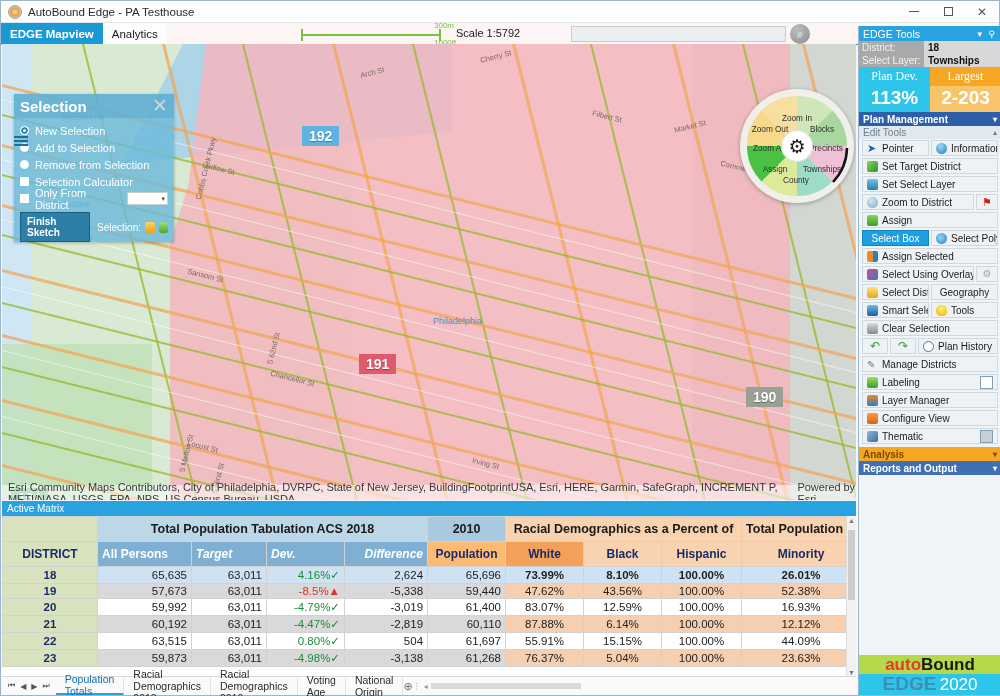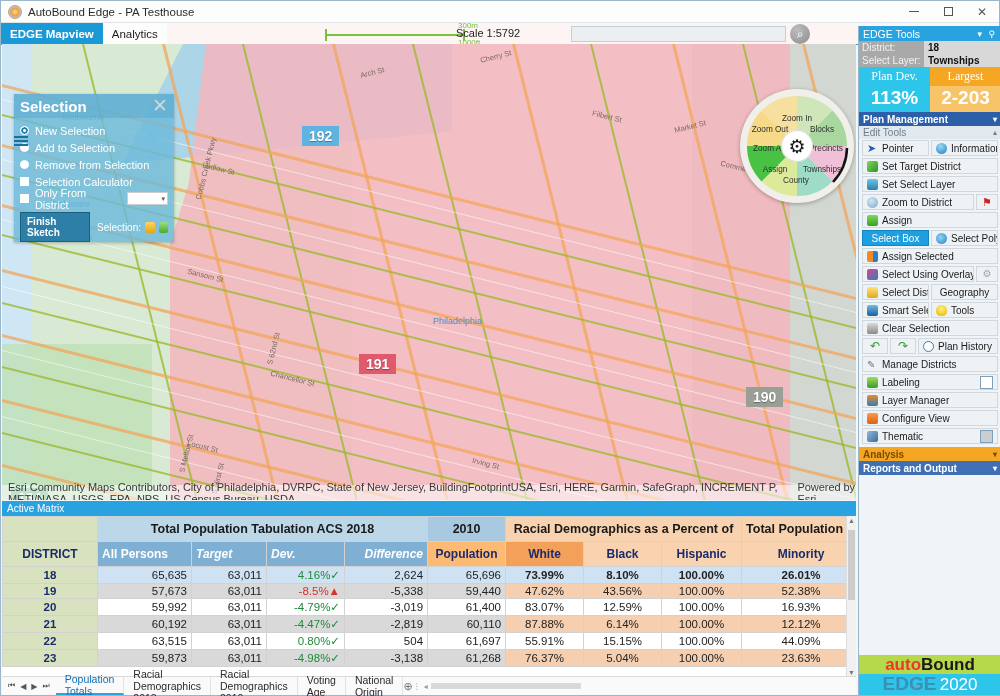--- a/index.html
+++ b/index.html
@@ -20,21 +20,21 @@
   .tb-btn{width:34px;height:21px;display:flex;align-items:center;justify-content:center;color:#555;font-size:12px;}
   .sq{width:9px;height:9px;border:1px solid #555;box-sizing:border-box;}
   .mn{width:10px;height:1px;background:#555;}
 
   
   .toolbar{height:21px;background:#fdf4f4;display:flex;align-items:center;border-bottom:1px solid #2e9bd6;position:relative;}
   .tabstrip{display:flex;align-items:stretch;height:21px;}
   .mvtab{padding:0 9px;display:flex;align-items:center;font-size:11.5px;font-weight:bold;}
   .mvtab.active{background:#199ad6;color:#fff;}
   .mvtab.inactive{color:#222;font-weight:normal;background:#fdfdfd;}
-  .scalebar{position:absolute;left:300px;top:3px;width:140px;height:16px;margin-left:24px;}
+  .scalebar{position:absolute;left:300px;top:3px;width:140px;height:16px;}
   .sb-line{position:absolute;left:0;top:8px;width:140px;height:2px;background:#7ac143;}
   .sb-cap{position:absolute;top:3px;width:2px;height:12px;background:#7ac143;}
   .sb-l1{position:absolute;left:133px;top:-5px;font-size:8px;color:#7ac143;}
   .sb-l2{position:absolute;left:133px;top:12px;font-size:8px;color:#7ac143;}
   .scaletxt{position:absolute;left:455px;top:4px;font-size:11px;color:#222;}
   .searchbox{position:absolute;left:570px;top:3px;width:215px;height:16px;background:#eceff1;border:1px solid #c8cdd1;box-sizing:border-box;}
   .searchbtn{position:absolute;left:789px;top:1px;width:20px;height:20px;border-radius:50%;
     background:radial-gradient(circle at 35% 30%,#bdbdbd,#8c8c8c);display:flex;align-items:center;justify-content:center;color:#fff;font-size:12px;}
 
   

